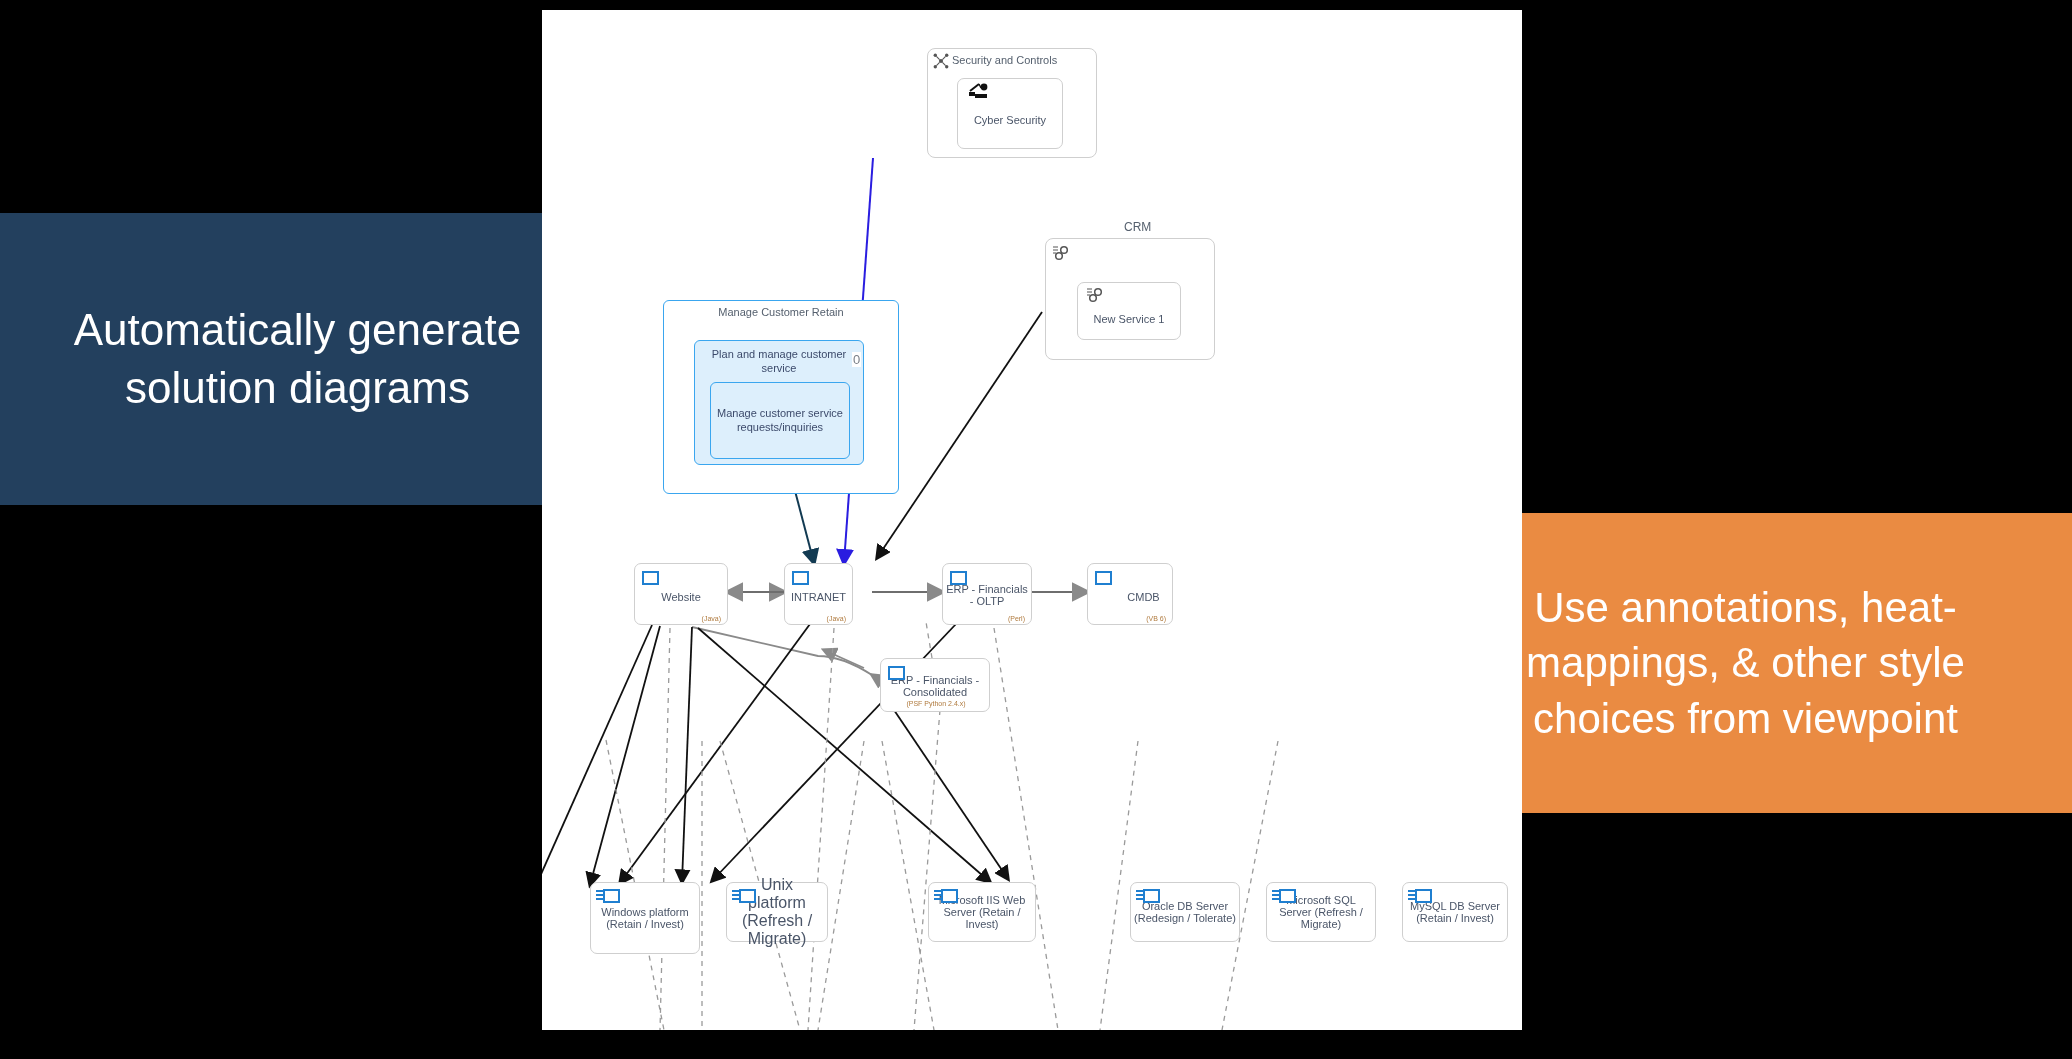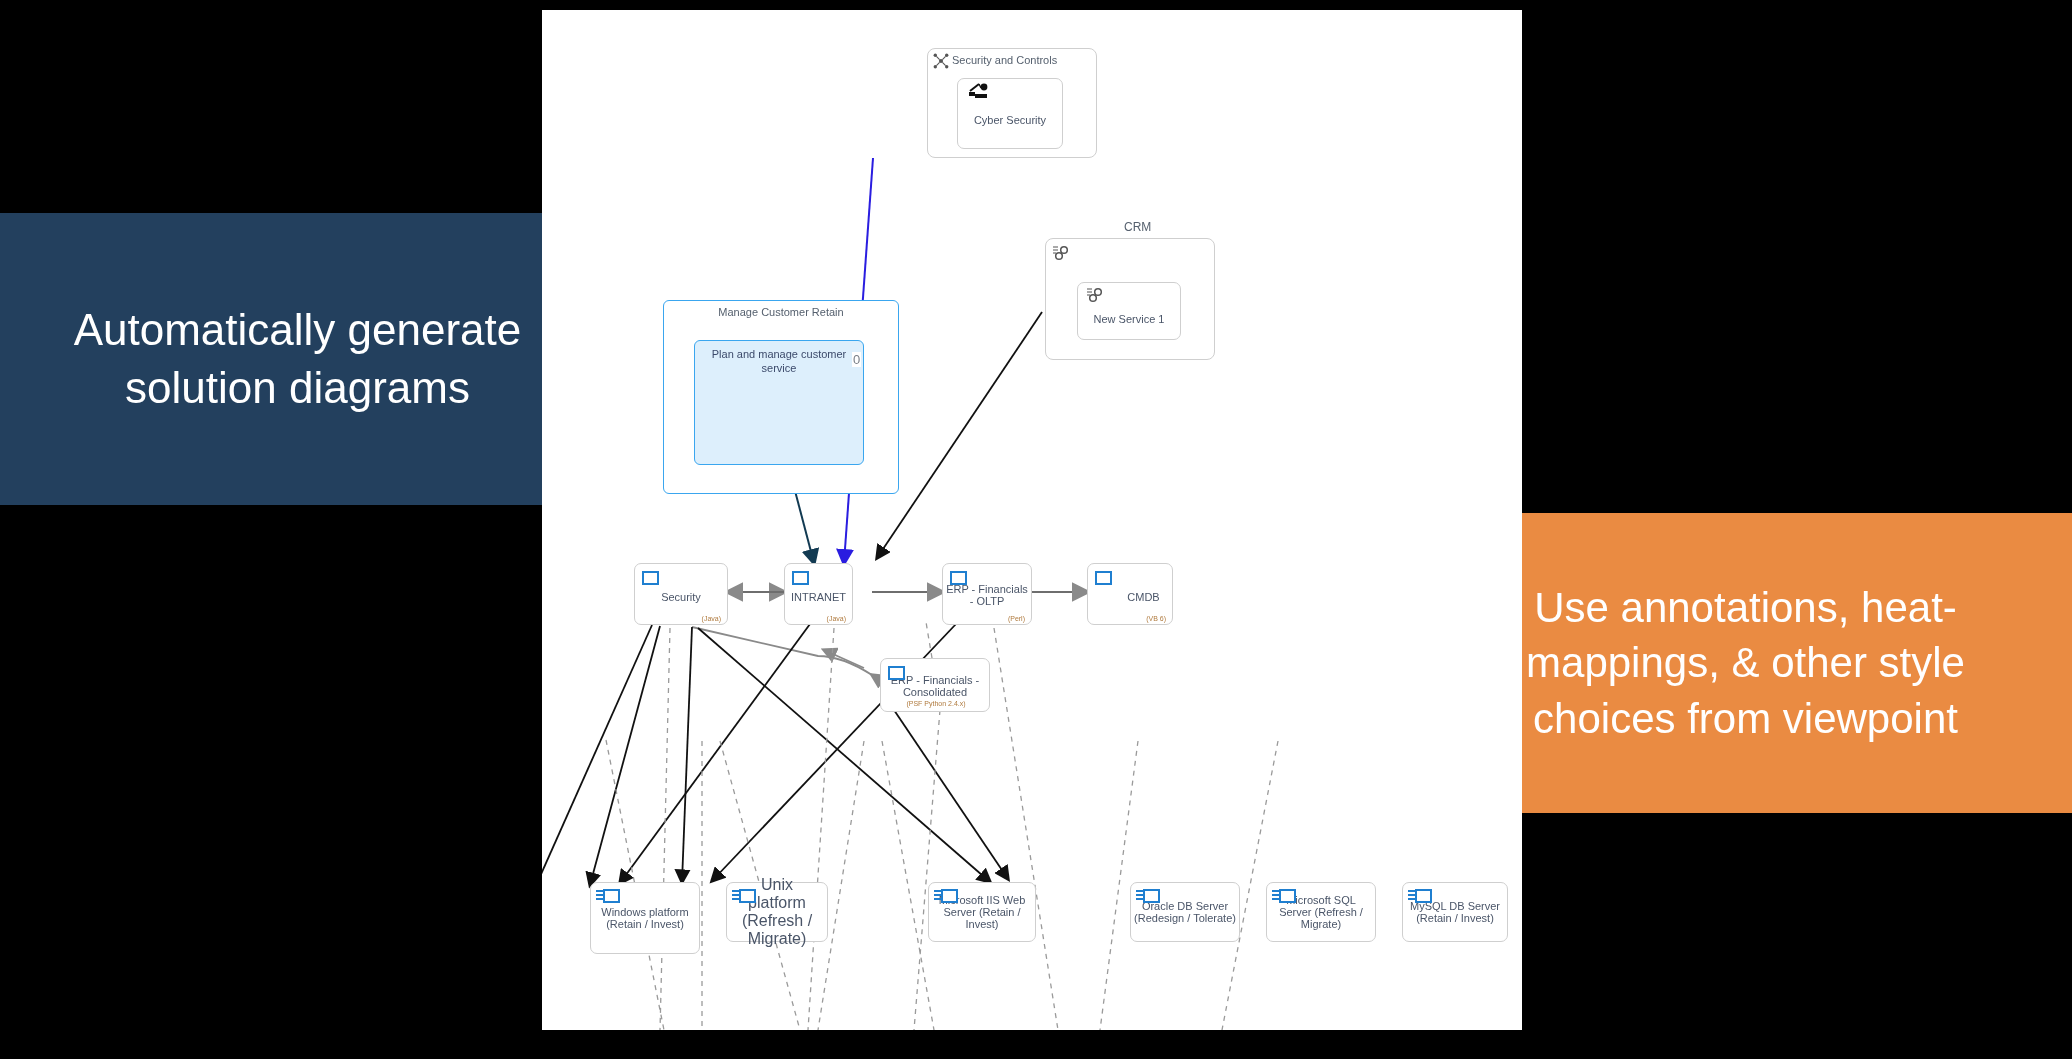--- a/index.html
+++ b/index.html
@@ -179,24 +179,28 @@
   </div>
 
   <div class="bgroup" style="left:121px;top:290px;width:236px;height:194px;">
     <span class="gt">Manage Customer Retain</span>
   </div>
   <div class="bgroup fill" style="left:152px;top:330px;width:170px;height:125px;font-size:11px;color:#3c4a6b;
               display:flex;align-items:flex-start;justify-content:center;padding-top:7px;
               box-sizing:border-box;text-align:center;">
     <span style="line-height:1.25;display:block;width:140px;">Plan and manage customer service</span>
   </div>
+  <div class="bgroup fill" style="left:168px;top:372px;width:140px;height:77px;font-size:11px;color:#3c4a6b;
+              display:flex;align-items:center;justify-content:center;text-align:center;">
+    <span style="line-height:1.25;display:block;">Manage customer service requests/inquiries</span>
+  </div>
 
   <div class="node" style="left:92px;top:553px;width:94px;height:62px;font-size:11px;">
     <span class="ico ico-app"></span>
-    <span class="lbl" style="margin-top:6px;">Security</span>
+    <span class="lbl" style="margin-top:6px;">Website</span>
     <span class="sub">(Java)</span>
   </div>
 
   <div class="node" style="left:242px;top:553px;width:69px;height:62px;font-size:11px;">
     <span class="ico ico-app"></span>
     <span class="lbl" style="margin-top:6px;">INTRANET</span>
     <span class="sub">(Java)</span>
   </div>
 
   <div class="node" style="left:400px;top:553px;width:90px;height:62px;font-size:11px;">

